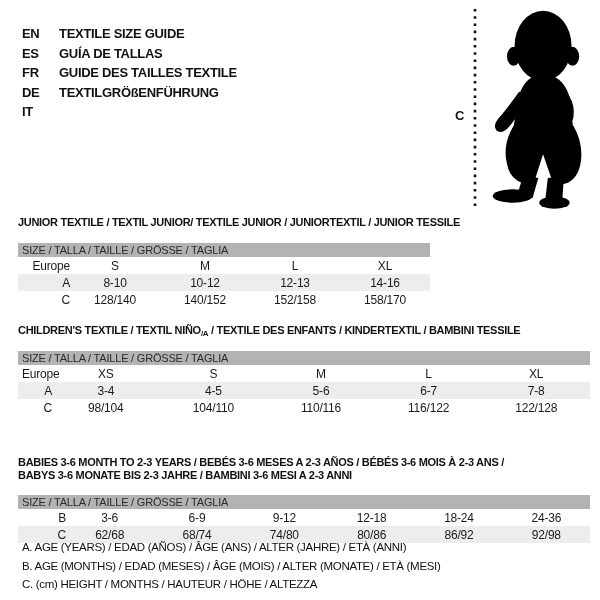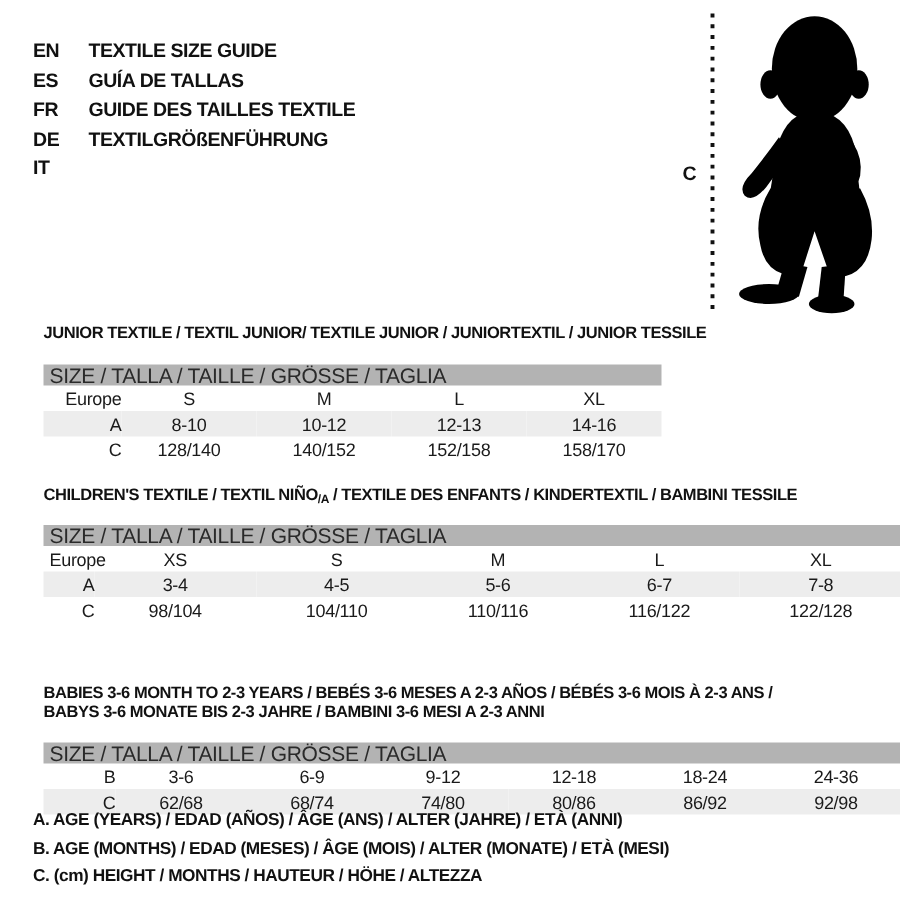--- a/index.html
+++ b/index.html
@@ -14,41 +14,41 @@
   .lang-row { display:flex; height:19.5px; line-height:19.5px;
     font-weight:bold; font-size:13px; letter-spacing:-0.3px; }
   .lang-code { width:37px; }
 
   
   .figure { position:absolute; left:445px; top:0; width:155px; height:220px; }
   .figure svg { display:block; }
   .measure-label { font-family:"Liberation Sans", sans-serif; font-weight:bold; font-size:13px; fill:#111; }
 
   
-  .size-table { position:absolute; left:29px; }
+  .size-table { position:absolute; left:18px; }
   .t1 { top:216px; width:412px; }
   .t2 { top:324px; width:572px; }
   .t3 { top:428px; width:572px;margin-top:28px; }
   .tbl-title { font-weight:bold; font-size:11px; line-height:13px;
     letter-spacing:-0.3px; white-space:nowrap; color:#111; }
   .tbl-title .sub { font-size:8px; vertical-align:-2px; }
   .t1 .size-bar { margin-top:14px; }
   .t2 .size-bar { margin-top:11px; }
   .t3 .size-bar { margin-top:13px; }
   .size-bar { background:#b3b3b3; height:14px; line-height:14px;
-    font-size:14px; letter-spacing:-0.2px; padding-left:4px; color:#2a2a2a; }
+    font-size:11px; letter-spacing:-0.2px; padding-left:4px; color:#2a2a2a; }
   table.grid { border-collapse:collapse; table-layout:fixed; width:100%; }
   table.grid td { height:17px; padding:0; font-size:12px; letter-spacing:-0.2px;
     text-align:center; color:#1a1a1a; white-space:nowrap; }
   table.grid td.row-label { text-align:right; padding-left:4px; }
   tr.shaded { background:#ededed; }
 
   
   .notes { position:absolute; left:22px; top:538px; }
-  .note-line { height:18.5px; line-height:18.5px; font-weight:bold;
+  .note-line { height:18.5px; line-height:18.5px; font-weight:normal;
     font-size:11.5px; letter-spacing:-0.3px; white-space:nowrap; }
 </style>
 </head>
 <body>
 
 <div class="page">
 
   <div class="lang-list">
     <div class="lang-row">
       <span class="lang-code">EN</span>

